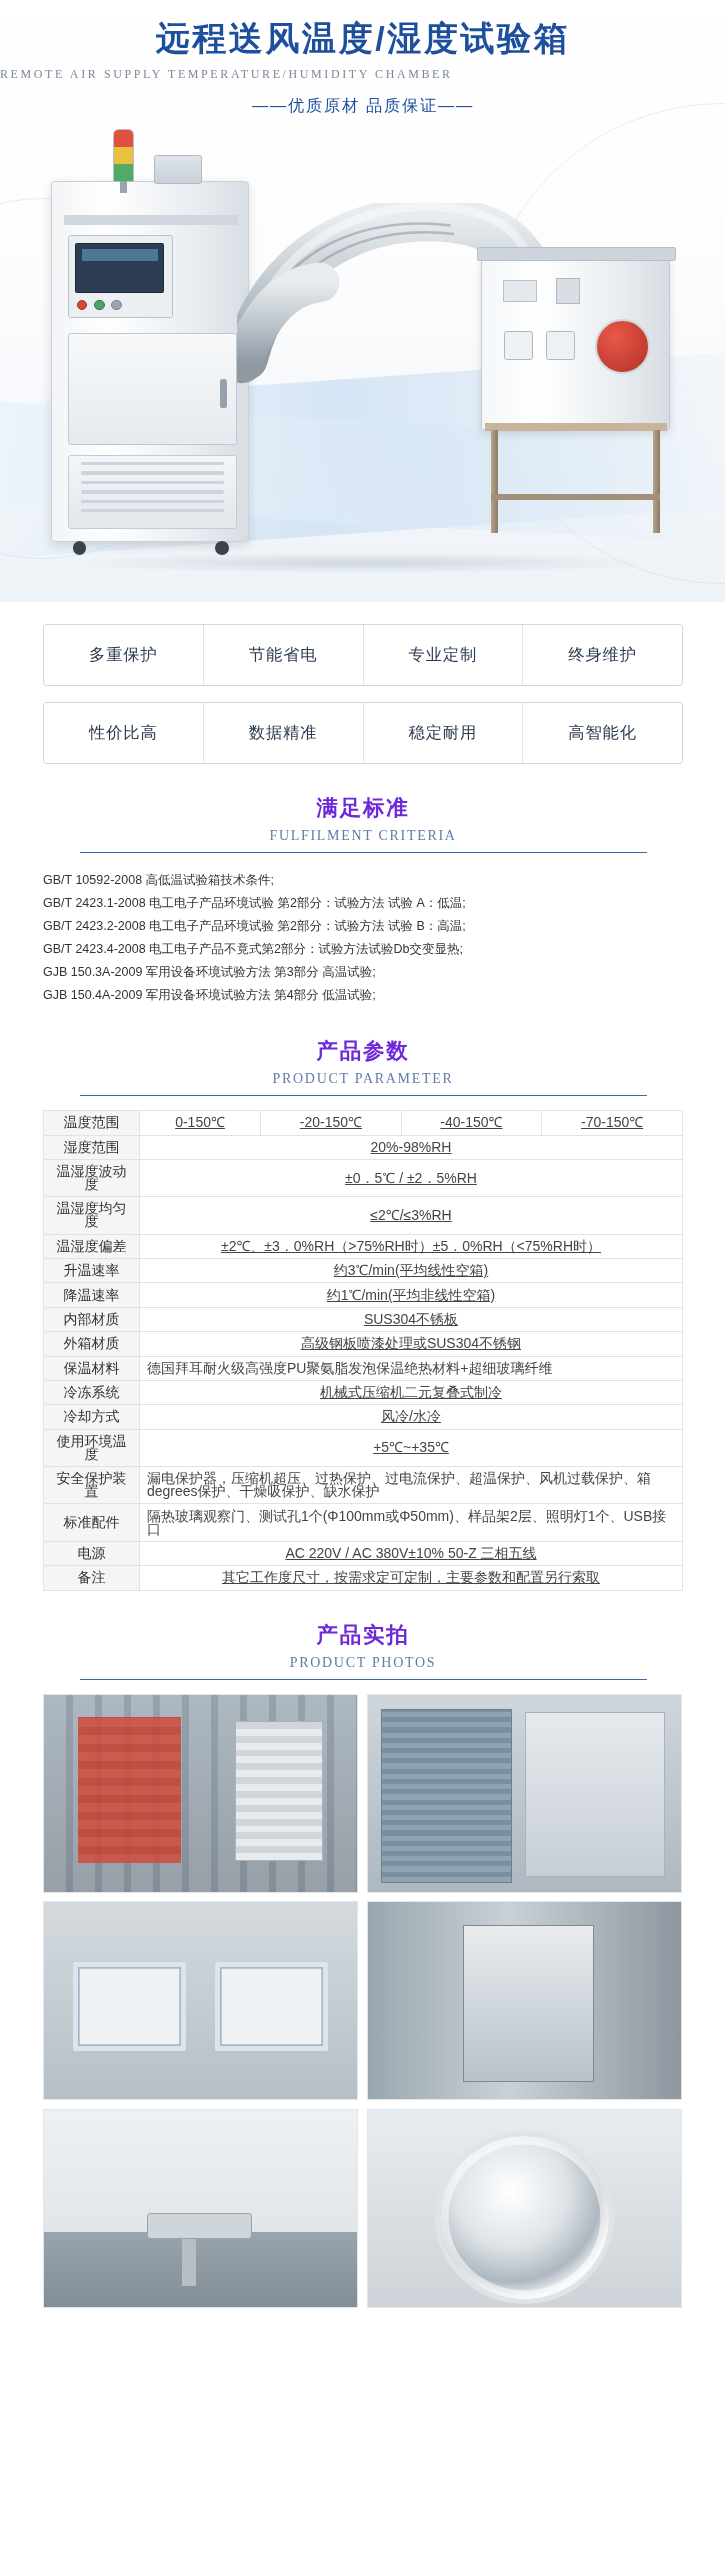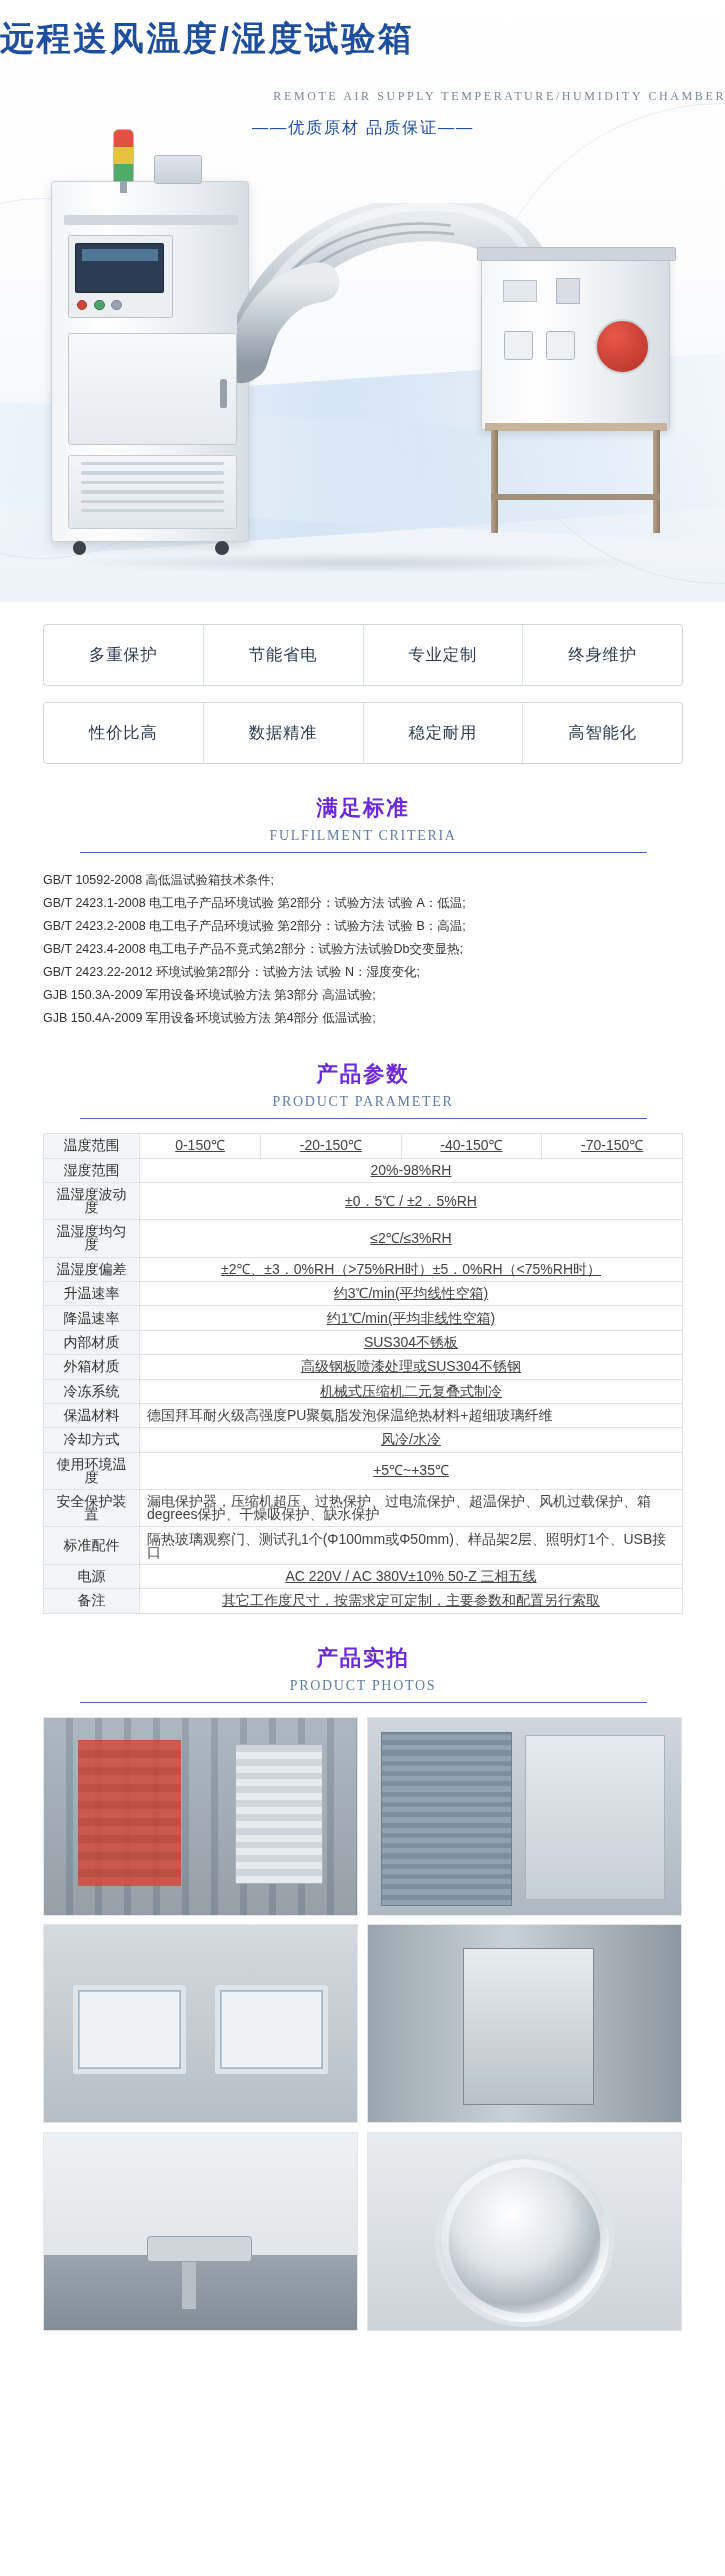--- a/index.html
+++ b/index.html
@@ -13,33 +13,33 @@
 
   
   .hero {
     position: relative;
     width: 726px;
     height: 602px;
     background: linear-gradient(180deg,#ffffff 0%,#fdfdfe 40%,#eef3f8 100%);
     overflow: hidden;
   }
   .hero-title {
-    text-align: left;
+    text-align: center;
     font-size: 34px;
     font-weight: bold;
     color: #1d4f9e;
     letter-spacing: 2.6px;
     padding-top: 15.5px;
   }
   .hero-sub {
-    text-align: right;
+    text-align: left;
     font-size: 12px;
     color: #7a8899;
     letter-spacing: 2.6px;
-    margin-top: 27px;
+    margin-top: 5px;
     font-family: "Liberation Serif", serif;
   }
   .hero-slogan-wrap {
     text-align: center;
     margin-top: 13.8px;
   }
   .hero-slogan {
     display: inline-block;
     font-size: 16.3px;
     color: #1d4f9e;
@@ -420,21 +420,20 @@
   <div class="sec-head">
     <div class="sec-cn">满足标准</div>
     <div class="sec-en">FULFILMENT CRITERIA</div>
     <div class="sec-rule"></div>
   </div>
   <div class="standards">
     <p>GB/T 10592-2008 高低温试验箱技术条件;</p>
     <p>GB/T 2423.1-2008 电工电子产品环境试验 第2部分：试验方法 试验 A：低温;</p>
     <p>GB/T 2423.2-2008 电工电子产品环境试验 第2部分：试验方法 试验 B：高温;</p>
     <p>GB/T 2423.4-2008 电工电子产品不竟式第2部分：试验方法试验Db交变显热;</p>
-    <p>GB/T 2423.22-2012 环境试验第2部分：试验方法 试验 N：湿度变化;</p>
     <p>GJB 150.3A-2009 军用设备环境试验方法 第3部分 高温试验;</p>
     <p>GJB 150.4A-2009 军用设备环境试验方法 第4部分 低温试验;</p>
   </div>
 
   <div class="sec-head">
     <div class="sec-cn">产品参数</div>
     <div class="sec-en">PRODUCT PARAMETER</div>
     <div class="sec-rule"></div>
   </div>
   <div class="param-wrap">
@@ -473,26 +472,26 @@
         </tr>
         <tr>
           <td class="lbl">内部材质</td>
           <td class="c" colspan="4">SUS304不锈板</td>
         </tr>
         <tr>
           <td class="lbl">外箱材质</td>
           <td class="c" colspan="4">高级钢板喷漆处理或SUS304不锈钢</td>
         </tr>
         <tr>
+          <td class="lbl">保温材料</td>
+          <td colspan="4">德国拜耳耐火级高强度PU聚氨脂发泡保温绝热材料+超细玻璃纤维</td>
+        </tr>
+        <tr>
           <td class="lbl">冷冻系统</td>
           <td class="c" colspan="4">机械式压缩机二元复叠式制冷</td>
-        </tr>
-        <tr>
-          <td class="lbl">保温材料</td>
-          <td colspan="4">德国拜耳耐火级高强度PU聚氨脂发泡保温绝热材料+超细玻璃纤维</td>
         </tr>
         <tr>
           <td class="lbl">冷却方式</td>
           <td class="c" colspan="4">风冷/水冷</td>
         </tr>
         <tr>
           <td class="lbl">使用环境温度</td>
           <td class="c" colspan="4">+5℃~+35℃</td>
         </tr>
         <tr>

